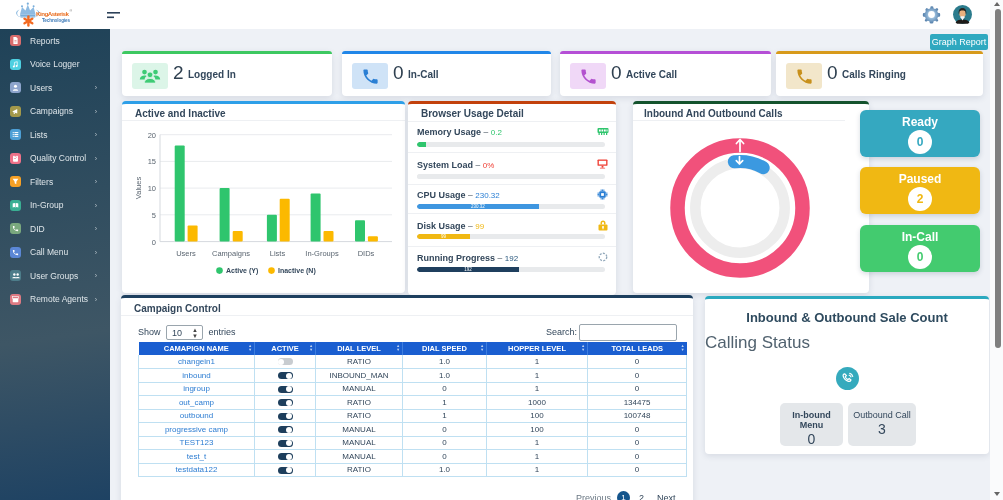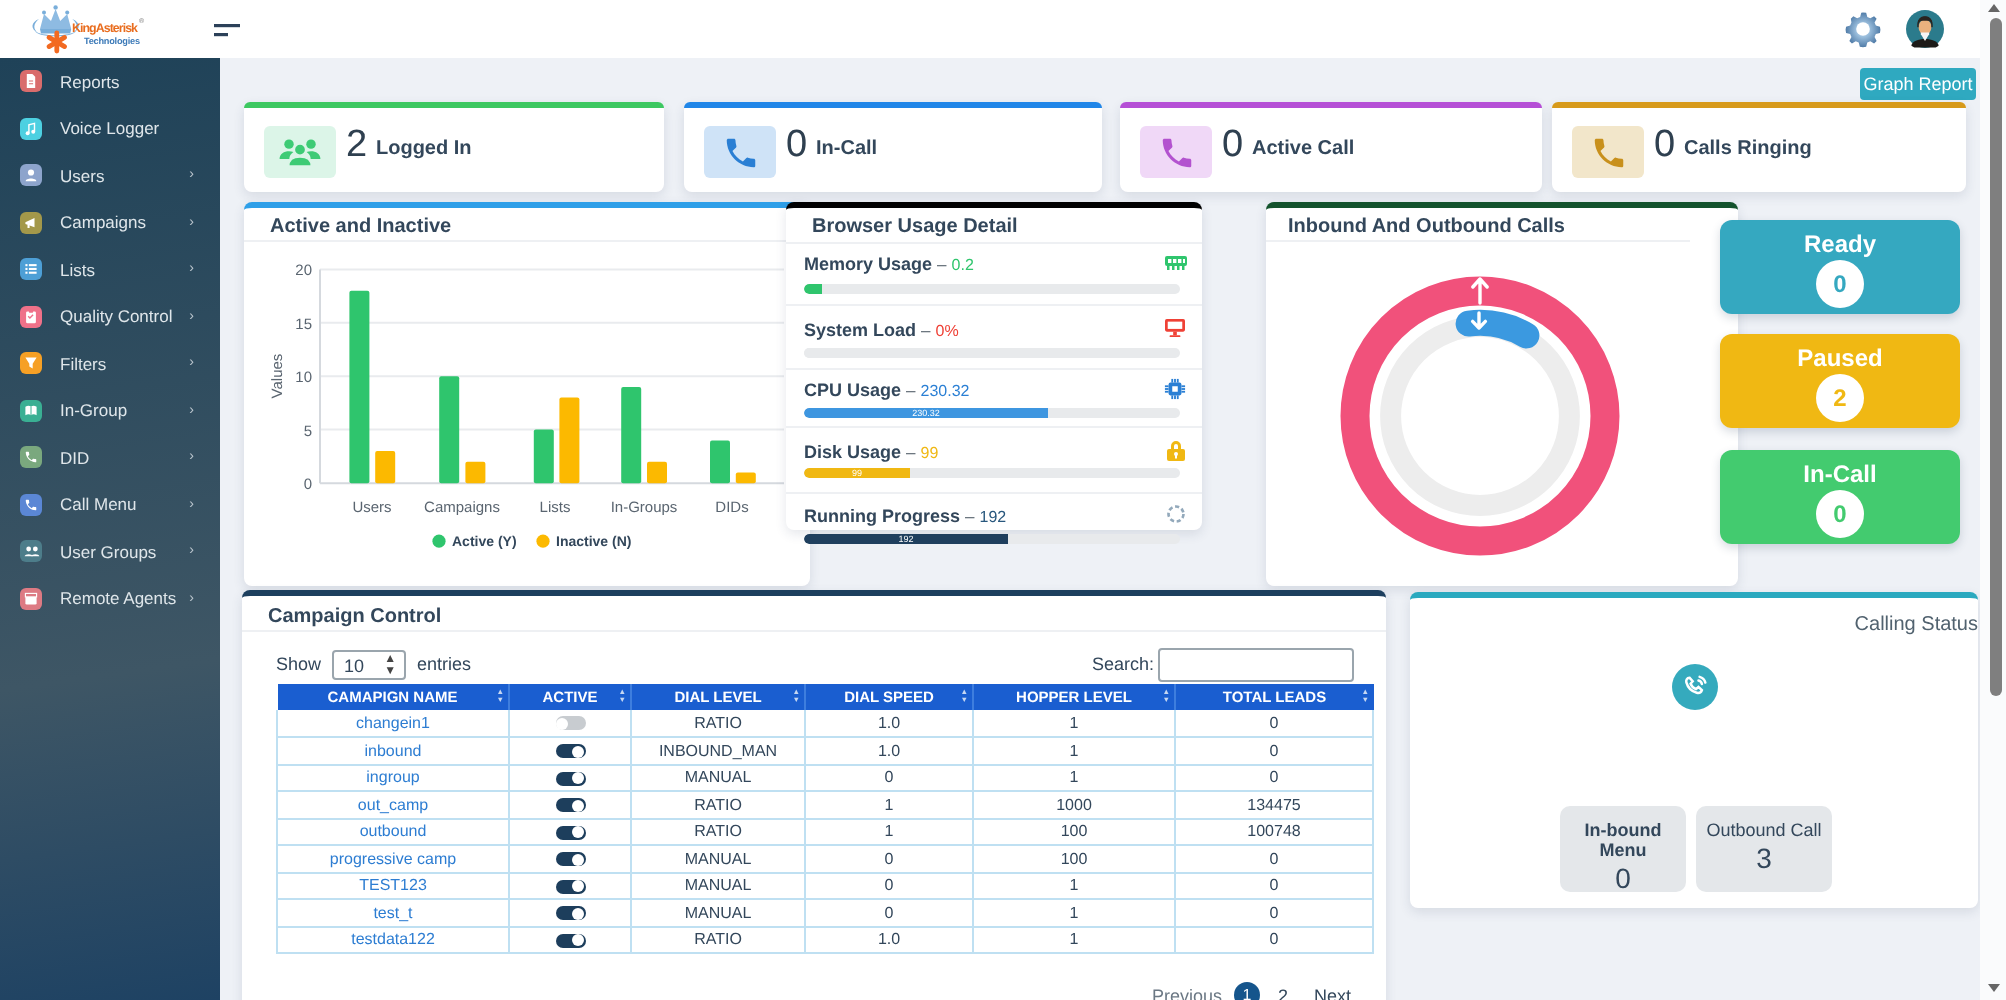--- a/index.html
+++ b/index.html
@@ -320,21 +320,21 @@
     </g>
     <g font-family="Liberation Sans">
       <circle cx="97.5" cy="146.6" r="3.3" fill="#2fc56d"></circle>
       <text x="104" y="149.2" font-size="7" font-weight="bold" fill="#33475b">Active (Y)</text>
       <circle cx="149.5" cy="146.6" r="3.3" fill="#fcb900"></circle>
       <text x="156" y="149.2" font-size="7" font-weight="bold" fill="#33475b">Inactive (N)</text>
     </g>
   </svg>
 </div>
 
-<div class="card" id="bucard" style="left:393px;top:101px;width:208px;height:164px;border-top:3px solid #000000">
+<div class="card" id="bucard" style="left:408px;top:101px;width:208px;height:194px;border-top:3px solid #c2410c">
   <div class="ttl" style="position:absolute;left:13px;top:4px">Browser Usage Detail</div>
   <div class="burow" style="top:17px"></div>
   <div class="abs" style="left:9px;top:23px;width:190px;font-size:9px;font-weight:bold;color:#33475b">Memory Usage <span style="font-weight:normal;font-size:8.5px;color:#5a6570">–</span> <span style="color:#2fc56d;font-size:8px;font-weight:normal">0.2</span></div>
   <svg class="abs" style="left:189px;top:22px" width="12" height="10" viewBox="0 0 24 18">
       <rect x="1" y="3" width="22" height="10" rx="2" fill="#2fc56d"></rect>
       <g fill="#fff">
         <rect x="4" y="6" width="3.4" height="4"></rect>
         <rect x="9" y="6" width="3.4" height="4"></rect>
         <rect x="14" y="6" width="3.4" height="4"></rect>
         <rect x="19" y="6" width="2" height="4"></rect>
@@ -533,21 +533,22 @@
         </tr>
   </tbody>
     </table>
   <div class="abs" style="left:455px;top:195px;font-size:9px;color:#6b7884">Previous</div>
   <div class="abs" style="left:496px;top:193px;width:13px;height:13px;border-radius:50%;background:#15558c;color:#fff;font-size:8px;text-align:center;line-height:13px">1</div>
   <div class="abs" style="left:518px;top:195px;font-size:9px;color:#33475b">2</div>
   <div class="abs" style="left:536px;top:195px;font-size:9px;color:#33475b">Next</div>
 </div>
 
 <div class="card" id="salecard" style="left:705px;top:296px;width:284px;height:158px;border-top:3px solid #2aa9bf">
-  <div style="text-align:right;font-size:10px;color:#51626f;margin-top:8px">Calling Status</div>
+  <div style="text-align:center;font-size:13px;font-weight:bold;color:#2e4a5e;margin-top:11px">Inbound &amp; Outbound Sale Count</div>
+  <div style="text-align:left;font-size:17px;color:#51626f;margin-top:8px">Calling Status</div>
   <svg style="display:block;margin:14px auto 0" width="23" height="23" viewBox="0 0 24 24">
     <circle cx="12" cy="12" r="12" fill="#35aabd"></circle>
     <g fill="none" stroke="#fff" stroke-width="1.3" stroke-linecap="round">
       <path d="M9.2 7.2 l1.6 1.8 -1.1 1.3 c.5 1.3 1.5 2.3 2.8 2.8 l1.3-1.1 1.8 1.6 c-.4 1.2-1.5 1.7-2.7 1.4 -2.6-.7-4.7-2.8-5.4-5.4 -.3-1.2.2-2.3 1.7-2.4z"></path>
       <path d="M13.8 8.6 c.9.2 1.6.9 1.8 1.8"></path>
       <path d="M14.4 6.7 c1.5.4 2.6 1.5 3 3"></path>
     </g>
   </svg>
   <div style="position:absolute;left:75px;top:104px;width:63px;height:43px;background:#e4e7ea;border-radius:5px;text-align:center">
     <div style="font-size:9px;font-weight:bold;color:#33475b;margin-top:7px">In-bound Menu</div>

